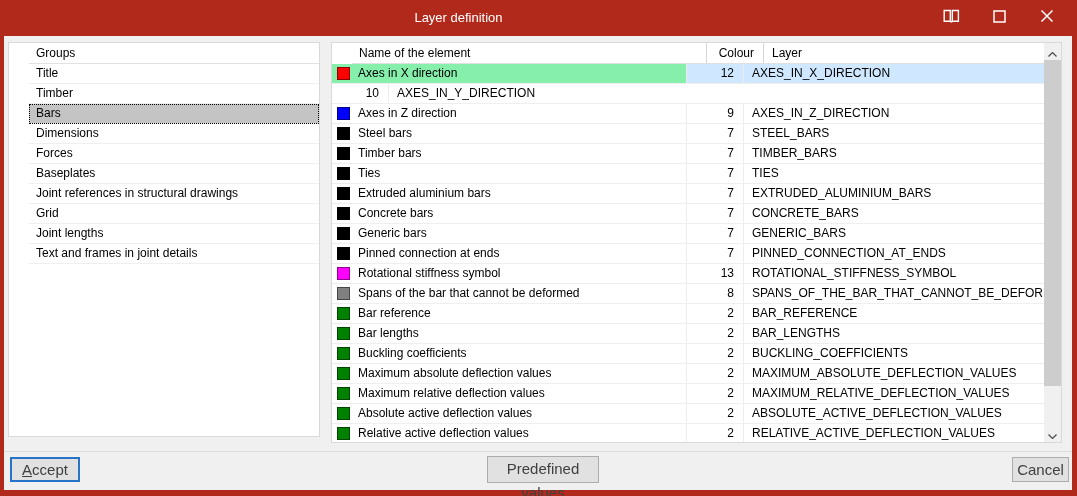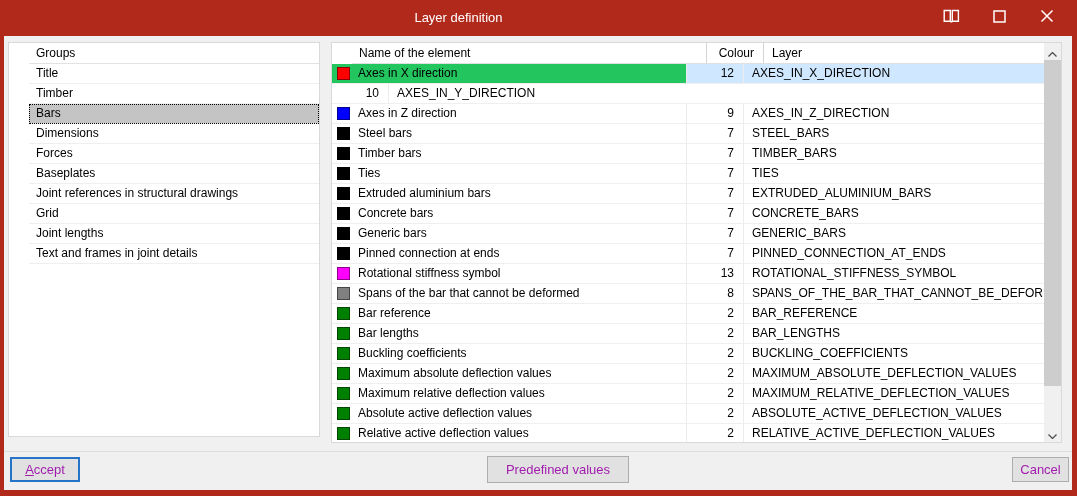--- a/index.html
+++ b/index.html
@@ -42,36 +42,36 @@
   .hc-name{ width:355px; padding-left:7px; border-right:1px solid #d5d5d5; }
   .hc-colour{ width:57px; text-align:right; padding-right:9px; border-right:1px solid #d5d5d5; }
   .hc-layer{ flex:1; padding-left:8px; }
   .tbody{ position:absolute; left:0; top:21px; width:714px; }
   .trow{ display:flex; height:20px; border-bottom:1px solid #efefef; font-size:12px; }
   .cell{ line-height:19px; white-space:nowrap; overflow:hidden; }
   .c-name{ width:355px; padding-left:5px; display:flex; align-items:center; border-right:1px solid #ececec; }
   .c-colour{ width:57px; text-align:right; padding-right:9px; border-right:1px solid #ececec; }
   .c-layer{ flex:1; padding-left:8px; }
   .swatch{ width:13px; height:13px; flex:0 0 13px; margin-right:8px; border:1px solid rgba(0,0,0,0.45); }
-  .trow.sel .c-name{ background:#22c55e; }
+  .trow.sel .c-name{ background:#86efac; }
   .trow.sel .c-colour, .trow.sel .c-layer{ background:#cfe8ff; }
   
   .vscroll{ position:absolute; right:0; top:0; width:17px; height:399px; background:#f0f0f0; }
   .sb-btn{ position:absolute; left:0; width:17px; height:17px; display:flex; align-items:center; justify-content:center; }
   .sb-up{ top:0; } .sb-down{ bottom:0; }
   .sb-thumb{ position:absolute; left:0; top:17px; width:17px; height:326px; background:#cdcdcd; }
   
   .footer-divider{ position:absolute; left:0; right:0; top:415px; height:1px; background:#dcdcdc; }
   .btn{
     position:absolute; height:25px; background:#e1e1e1; border:1px solid #adadad;
-    font-size:13px; color:#a21caf; text-align:center; line-height:22px; cursor:default;
+    font-size:15px; color:#404040; text-align:center; line-height:22px; cursor:default;
     font-family:"Liberation Sans","DejaVu Sans",sans-serif;
   }
   .btn-accept{ left:6px; top:421px; width:70px; border:2px solid #2574c8; line-height:20px; }
-  .btn-predefined{ left:483px; top:420px; width:142px; height:27px; line-height:24px; }
+  .btn-predefined{ left:483px; top:420px; width:112px; height:27px; line-height:24px; }
   .btn-cancel{ right:3px; top:421px; width:57px; }
   .u{ text-decoration:underline; }
 </style>
 </head>
 <body>
 
 <div class="window">
 
   <div class="titlebar">
     <span class="title">Layer definition</span>

